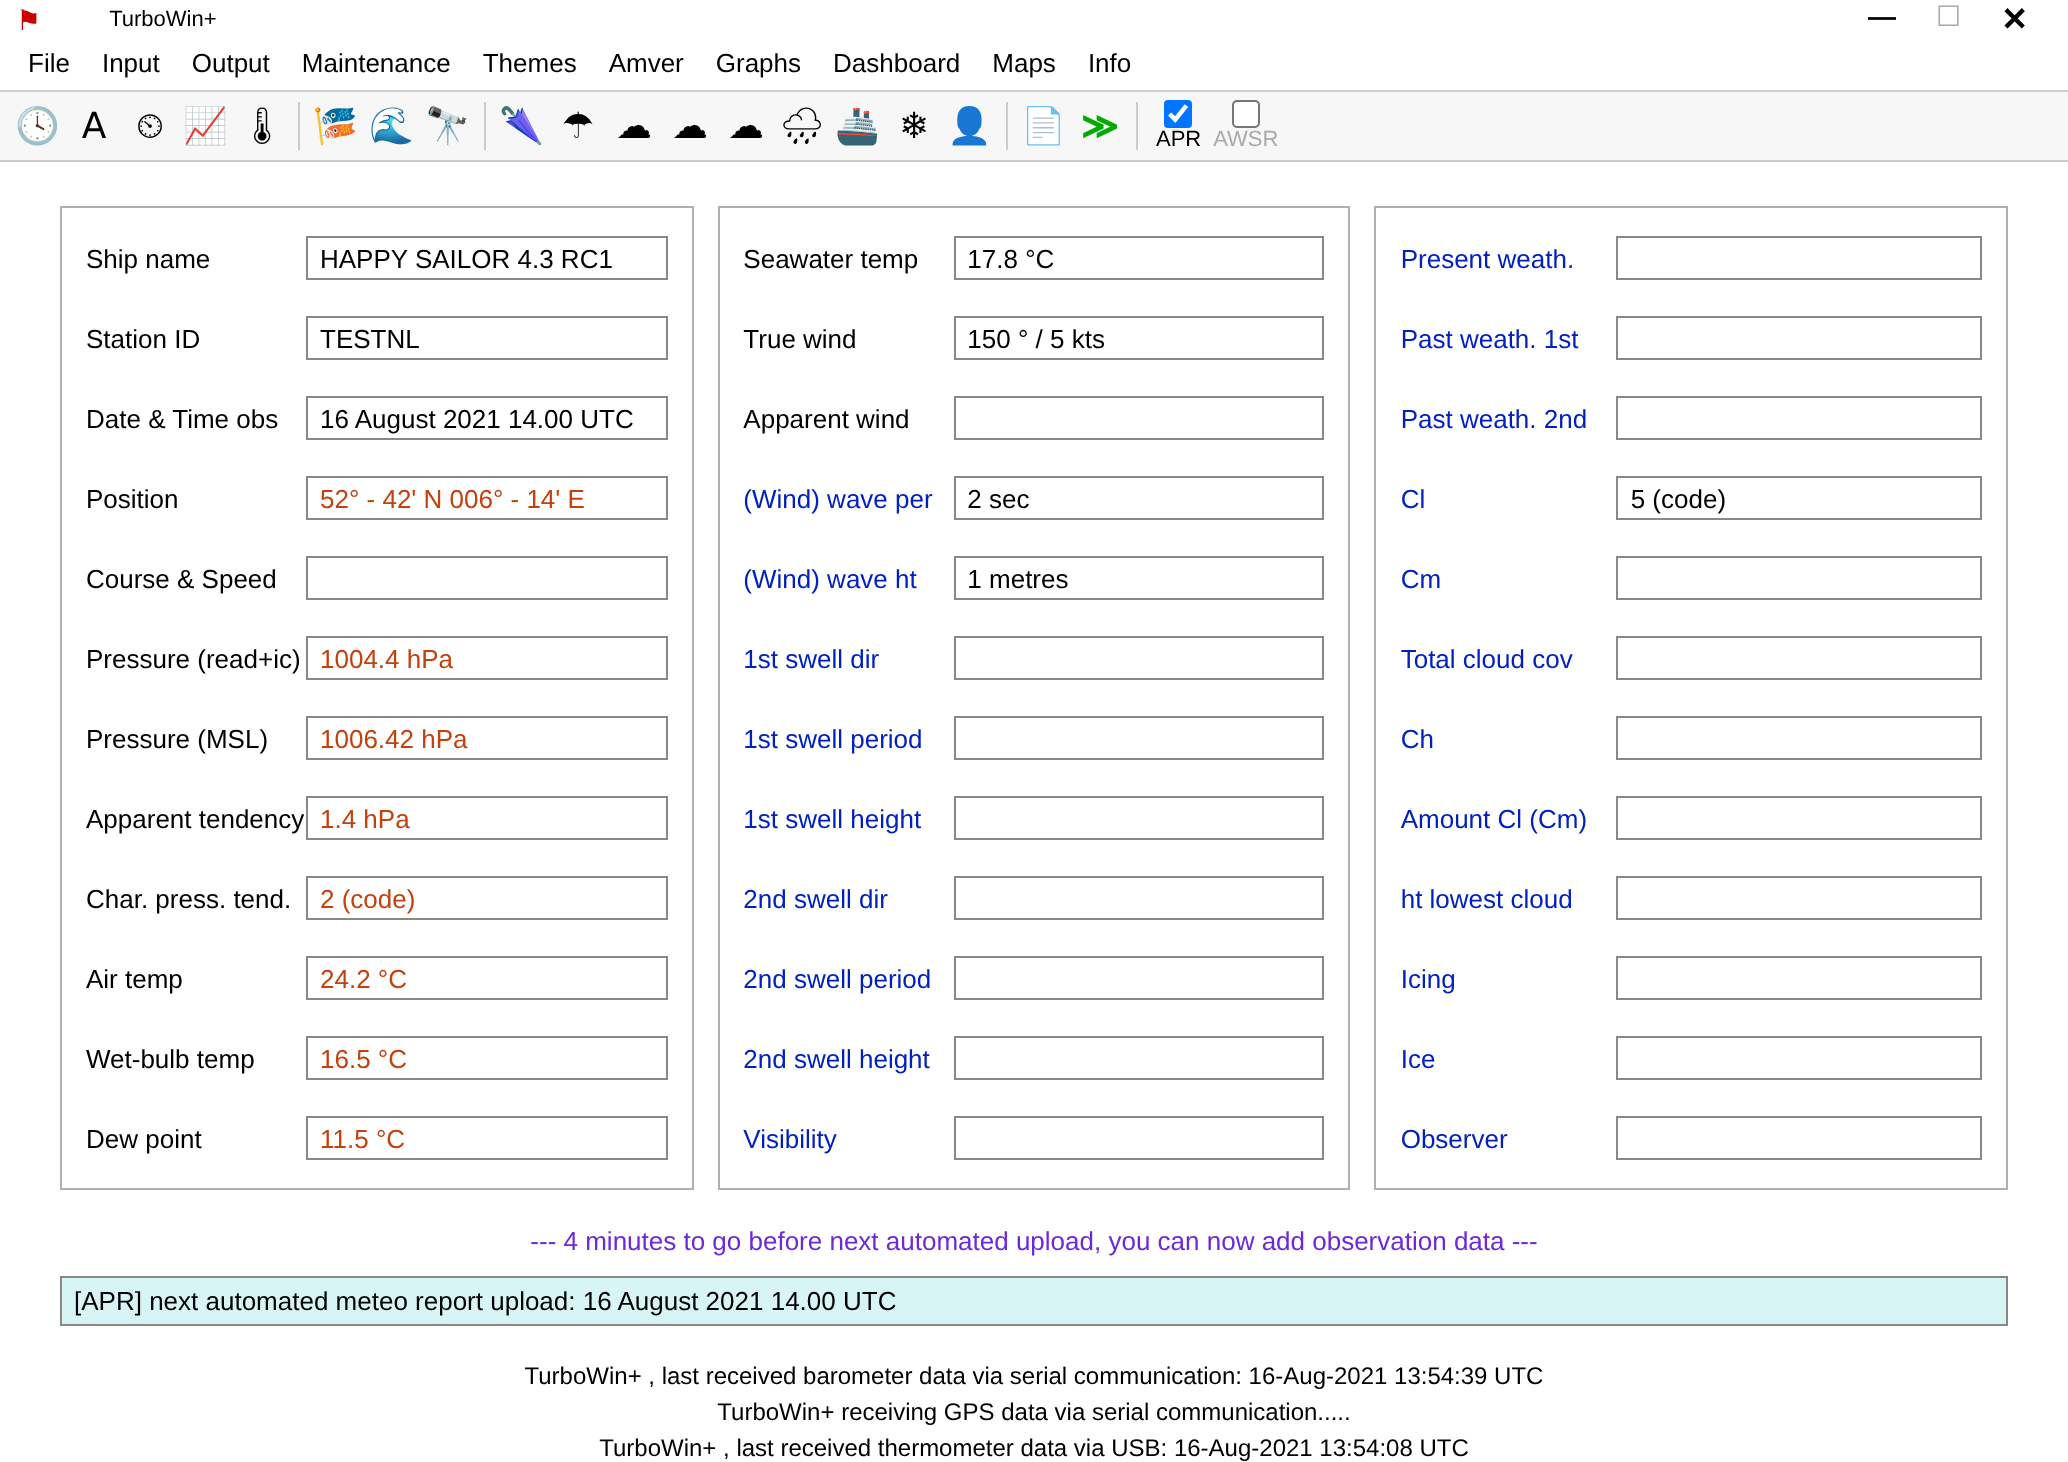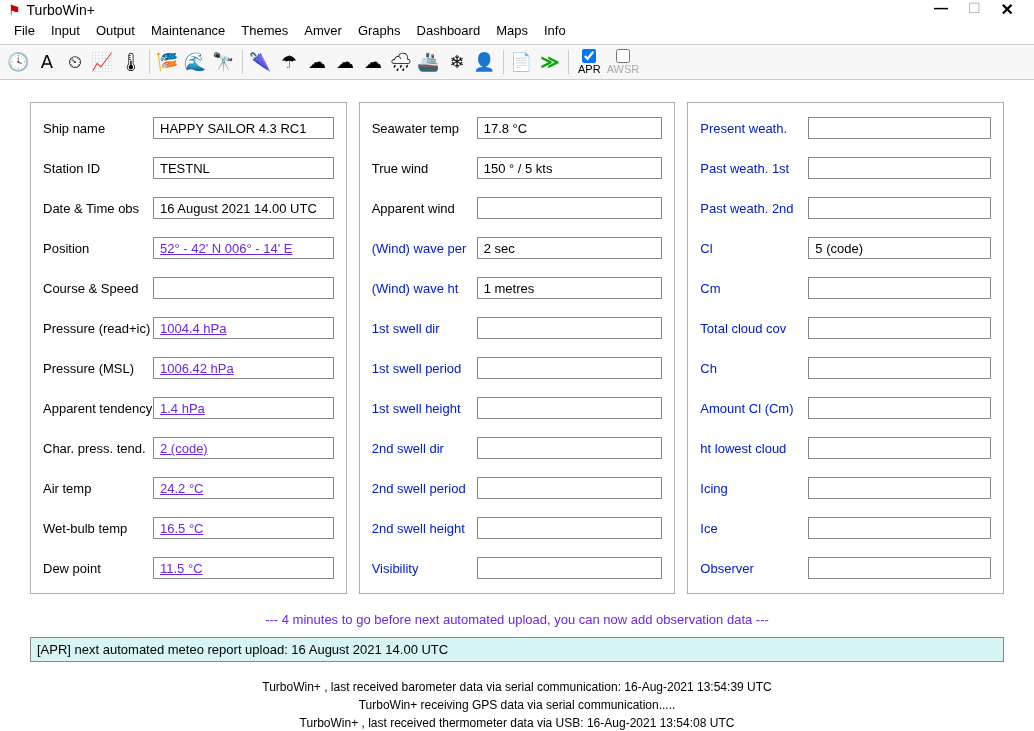--- a/index.html
+++ b/index.html
@@ -18,21 +18,21 @@
   display: flex;
   align-items: center;
   padding: 0 8px;
   background: #fff;
 }
 .titlebar .flag {
   color: #c00;
   font-size: 14px;
   margin-right: 6px;
 }
-.titlebar .title { flex: 1; font-size: 14px; }
+.titlebar .title { flex: 1; font-size: 11px; margin-left: 28px; }
 .window-controls { display: flex; gap: 20px; padding-right: 12px;}
 .window-controls span { font-size: 14px; cursor: pointer; }
 .window-controls .minimize { font-weight: bold; }
 .window-controls .maximize { color: #aaa; }
 .window-controls .close { font-weight: bold; font-size: 16px; }
 .menubar {
   display: flex;
   padding: 2px 6px 4px 6px;
   border-bottom: 1px solid #d0d0d0;
 }
@@ -97,21 +97,21 @@
 .row .field {
   flex: 1;
   border: 1px solid #888;
   background: #fff;
   height: 22px;
   padding: 2px 6px;
   font-size: 13px;
   line-height: 17px;
 }
 .blue { color: #0020c0; }
-.redval { color: #6d28d9; text-decoration: underline; }
+.redval { color: #c2410c; }
 .status-msg {
   text-align: center;
   color: #6d28d9;
   font-size: 13px;
   padding: 8px 0 10px 0;
 }
 .report-box {
   margin: 0 30px;
   border: 1px solid #888;
   background: #d8f5f5;

